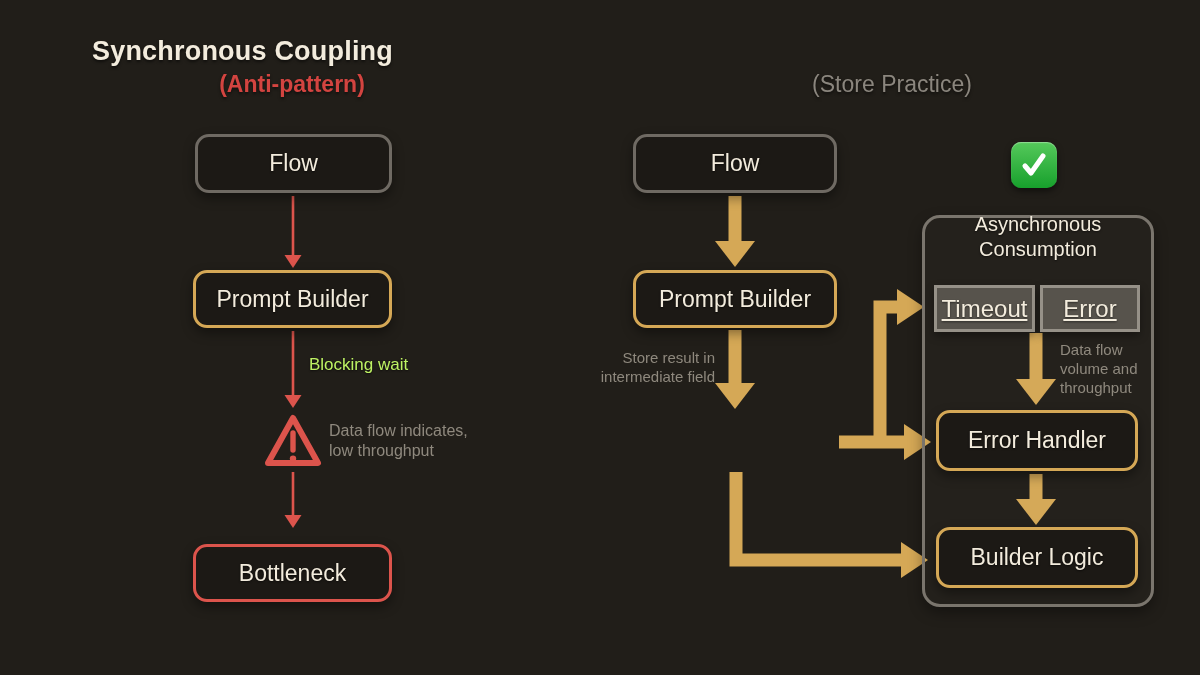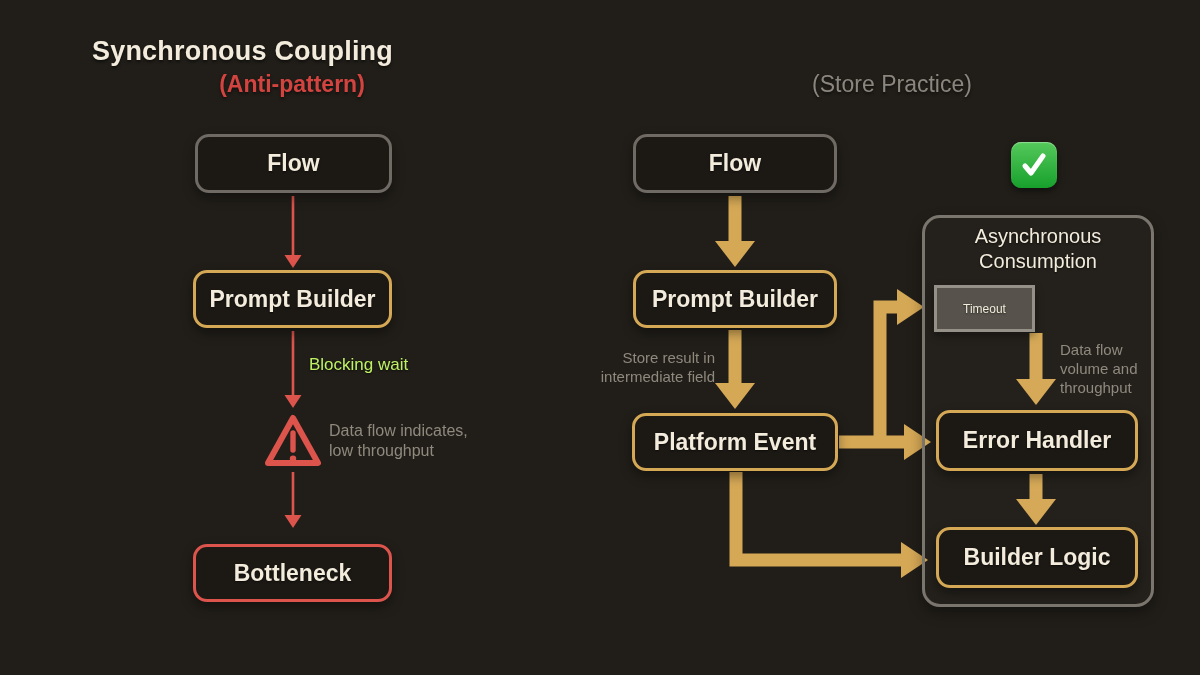--- a/index.html
+++ b/index.html
@@ -22,30 +22,30 @@
   .subtitle{
     position:absolute; width:400px; text-align:center;
     font-size:23px; font-weight:400; text-shadow:0 2px 3px rgba(0,0,0,.5);
   }
   .subtitle.red{color:#d34440;font-weight:bold;}
   .subtitle.gray{color:#8b867e;}
   .node{
     position:absolute; display:flex; align-items:center; justify-content:center;
     background:var(--box-fill); border-radius:14px; color:var(--cream);
     font-size:23px; box-shadow:0 5px 12px rgba(0,0,0,.4);
-    text-shadow:0 1px 2px rgba(0,0,0,.6); box-sizing:border-box;font-weight:bold;
+    text-shadow:0 1px 2px rgba(0,0,0,.6); box-sizing:border-box;
   }
   .node.gray{border:3px solid var(--gray-border);}
   .node.gold{border:3px solid var(--gold);}
   .node.red{border:3px solid var(--red);margin-top:13px;}
   .chip{
     position:absolute; display:flex; align-items:center; justify-content:center;
     background:var(--chip-fill); border:3px solid var(--chip-border);
-    border-radius:0; color:var(--cream); font-size:12px; box-sizing:border-box;
-    text-shadow:0 1px 2px rgba(0,0,0,.5); box-shadow:0 4px 8px rgba(0,0,0,.35);
+    border-radius:0; color:var(--cream); font-size:24px; box-sizing:border-box;
+    text-shadow:0 1px 2px rgba(0,0,0,.5); box-shadow:0 4px 8px rgba(0,0,0,.35);text-decoration:underline;
   }
   .panel{
     position:absolute; border:3px solid var(--panel-border); border-radius:18px;
     background:rgba(255,255,255,0.015); box-sizing:border-box;
     box-shadow:0 6px 14px rgba(0,0,0,.35);
   }
   .panel-title{
     position:absolute; text-align:center; color:var(--cream);
     font-size:20px; line-height:1.25; white-space:pre-line;
     text-shadow:0 1px 2px rgba(0,0,0,.6);
@@ -135,36 +135,36 @@
   <div class="node gray" style="left:195px; top:134px; width:197px; height:59px;">Flow</div>
   <div class="node gold" style="left:193px; top:270px; width:199px; height:58px;">Prompt Builder</div>
   <div class="node red" style="left:193px; top:531px; width:199px; height:58px;">Bottleneck</div>
 
   <div class="small-label" style="left:309px; top:355px;">Blocking wait</div>
   <div class="note" style="left:329px; top:421px; font-size:16px;">Data flow indicates,
 low throughput</div>
 
   <div class="node gray" style="left:633px; top:134px; width:204px; height:59px;">Flow</div>
   <div class="node gold" style="left:633px; top:270px; width:204px; height:58px;">Prompt Builder</div>
-  <div class="node gold" style="left:632px; top:413px; width:206px; height:58px;">Platform Event</div>
 
   <div class="note" style="left:580px; top:349px; width:135px; text-align:right;">Store result in
 intermediate field</div>
 
   <div class="check">
     <svg width="34" height="34" viewBox="0 0 34 34">
       <polyline points="8,18 14,25 26,8" fill="none" stroke="#ffffff" stroke-width="5" stroke-linecap="round" stroke-linejoin="round"></polyline>
     </svg>
   </div>
 
   <div class="panel" style="left:922px; top:215px; width:232px; height:392px;"></div>
-  <div class="panel-title" style="left:922px; top:224px; width:232px;">Asynchronous
+  <div class="panel-title" style="left:922px; top:212px; width:232px;">Asynchronous
 Consumption</div>
 
   <div class="chip" style="left:934px; top:285px; width:101px; height:47px;">Timeout</div>
+  <div class="chip" style="left:1040px; top:285px; width:100px; height:47px;">Error</div>
 
   <div class="note" style="left:1060px; top:341px;">Data flow
 volume and
 throughput</div>
 
   <div class="node gold" style="left:936px; top:410px; width:202px; height:61px;">Error Handler</div>
   <div class="node gold" style="left:936px; top:527px; width:202px; height:61px;">Builder Logic</div>
 
 </div>
 

